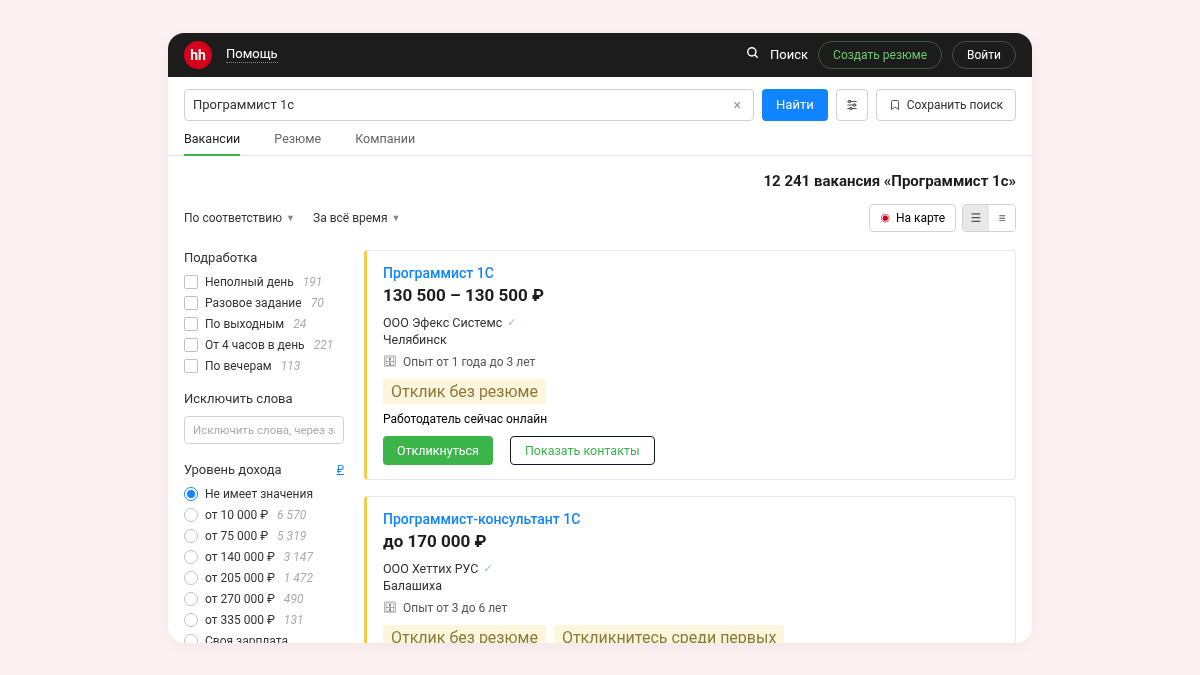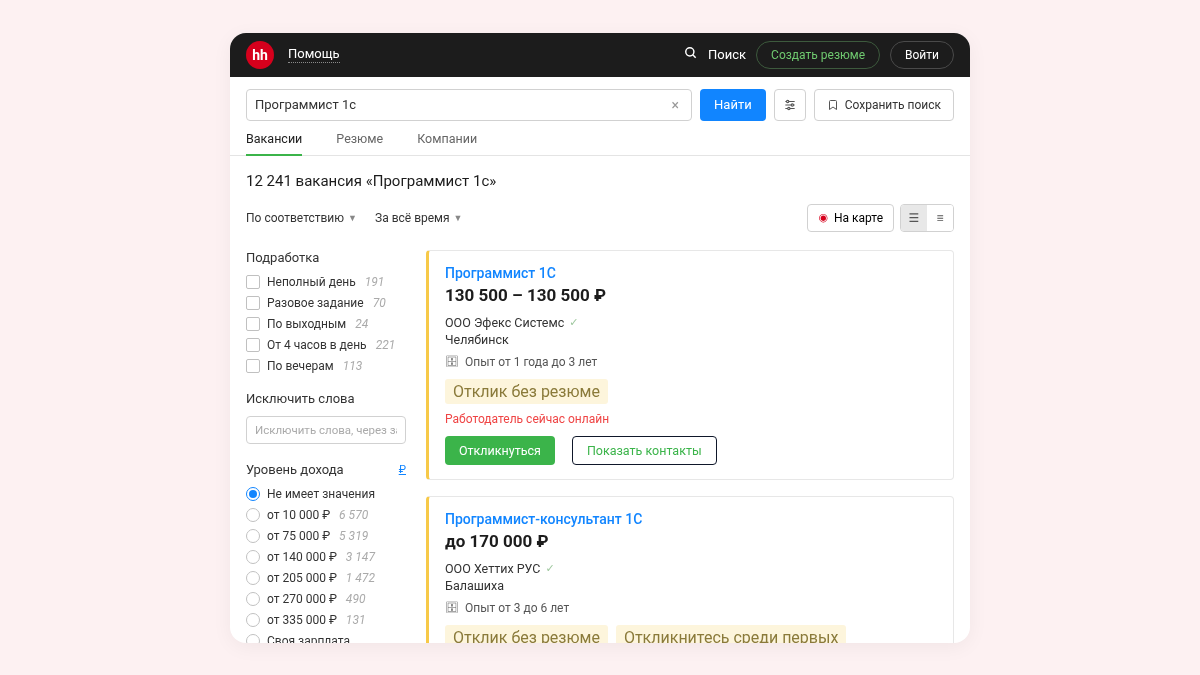--- a/index.html
+++ b/index.html
@@ -1,37 +1,37 @@
 <!DOCTYPE html>
 <html><head>
 <meta charset="utf-8">
 <style>
   * { box-sizing: border-box; margin: 0; padding: 0; font-family: -apple-system, BlinkMacSystemFont, "Segoe UI", Roboto, Arial, sans-serif; }
   body { background: #fdf1f2; width: 1200px; height: 675px; overflow: hidden; display: flex; align-items: center; justify-content: center; }
-  .window { width: 740px; height: 610px; background: #fff; border-radius: 16px; overflow: hidden; box-shadow: 0 4px 20px rgba(0,0,0,0.05); display: flex; flex-direction: column; }
+  .window { width: 864px; height: 610px; background: #fff; border-radius: 16px; overflow: hidden; box-shadow: 0 4px 20px rgba(0,0,0,0.05); display: flex; flex-direction: column; }
   .topbar { background: #1c1c1c; height: 44px; display: flex; align-items: center; padding: 0 16px; color: #fff; font-size: 13px; }
   .logo { width: 28px; height: 28px; background: #d6001c; border-radius: 50%; display: flex; align-items: center; justify-content: center; font-weight: 700; font-size: 14px; color: #fff; margin-right: 14px; }
   .help { border-bottom: 1px dotted #8a8a8a; padding-bottom: 1px; cursor: pointer; }
   .topbar-right { margin-left: auto; display: flex; align-items: center; gap: 10px; }
   .search-icon { font-size: 14px; }
   .pill { border: 1px solid #4a4a4a; border-radius: 18px; padding: 6px 14px; font-size: 12px; cursor: pointer; }
   .pill.green { color: #6fc96f; border-color: #3d5a3d; }
   .searchbar-row { display: flex; gap: 8px; padding: 12px 16px 0; align-items: center; }
   .search-input-wrap { flex: 1; display: flex; align-items: center; border: 1px solid #d1d1d1; border-radius: 4px; height: 32px; padding: 0 8px; }
   .search-input-wrap input { flex: 1; border: none; outline: none; font-size: 13px; color: #333; }
   .clear-x { color: #999; font-size: 14px; cursor: pointer; padding: 0 4px; }
   .btn-blue { background: #1185ff; color: #fff; border: none; border-radius: 4px; height: 32px; padding: 0 14px; font-size: 13px; cursor: pointer; }
   .btn-icon { border: 1px solid #d1d1d1; background: #fff; border-radius: 4px; height: 32px; width: 32px; display: flex; align-items: center; justify-content: center; cursor: pointer; font-size: 13px; color: #555; }
   .btn-save { border: 1px solid #d1d1d1; background: #fff; border-radius: 4px; height: 32px; padding: 0 12px; display: flex; align-items: center; gap: 6px; font-size: 12px; cursor: pointer; color: #333; }
   .tabs { display: flex; gap: 34px; padding: 10px 16px 0; border-bottom: 1px solid #e4e4e4; font-size: 12.5px; }
   .tab { padding-bottom: 8px; color: #666; cursor: pointer; }
   .tab.active { color: #222; border-bottom: 2px solid #3bb44a; margin-bottom: -1px; }
   .content { display: flex; flex: 1; overflow: hidden; }
   .content-inner { padding: 16px; flex: 1; overflow-y: auto; }
-  .count-title { font-size: 15px; font-weight: 400; color: #1c1c1c; margin-bottom: 14px; }
+  .count-title { font-size: 15px; font-weight: 700; color: #1c1c1c; margin-bottom: 14px; text-align: right; }
   .controls-row { display: flex; align-items: center; gap: 18px; margin-bottom: 18px; }
   .dropdown { font-size: 12px; color: #333; cursor: pointer; display: flex; align-items: center; gap: 4px; }
   .dropdown .chev { font-size: 9px; color: #888; }
   .controls-right { margin-left: auto; display: flex; gap: 6px; }
   .map-btn { border: 1px solid #d1d1d1; background: #fff; border-radius: 4px; height: 28px; padding: 0 10px; display: flex; align-items: center; gap: 6px; font-size: 12px; cursor: pointer; }
   .map-pin { color: #d6001c; font-size: 11px; }
   .view-toggle { display: flex; border: 1px solid #d1d1d1; border-radius: 4px; overflow: hidden; }
   .view-btn { width: 26px; height: 26px; display: flex; align-items: center; justify-content: center; font-size: 12px; color: #555; background: #fff; cursor: pointer; }
   .view-btn.active { background: #e8e8e8; }
   .main-row { display: flex; gap: 20px; }
@@ -52,21 +52,21 @@
   .card { border: 1px solid #e7e7e7; border-left: 3px solid #f7c948; border-radius: 4px; padding: 14px 16px; }
   .job-title { color: #1185ff; font-size: 14px; font-weight: 500; margin-bottom: 4px; cursor: pointer; }
   .salary { font-size: 17px; font-weight: 700; color: #1c1c1c; margin-bottom: 10px; }
   .company-row { font-size: 12.5px; color: #333; display: flex; align-items: center; gap: 5px; margin-bottom: 2px; }
   .verified { color: #9cc69c; font-size: 11px; }
   .location { font-size: 12.5px; color: #333; margin-bottom: 8px; }
   .exp-row { font-size: 12px; color: #555; display: flex; align-items: center; gap: 6px; margin-bottom: 10px; }
   .briefcase { font-size: 11px; }
   .tags { display: flex; gap: 8px; margin-bottom: 8px; }
   .tag { background: #fdf5dc; color: #8a7a3a; font-size: 16px; padding: 3px 8px; border-radius: 3px; }
-  .online { color: #ef4444; font-size: 12px; margin-bottom: 10px; }
+  .online { color: #000000; font-size: 12px; margin-bottom: 10px; }
   .card-actions { display: flex; gap: 17px; }
   .btn-apply { background: #3bb44a; color: #fff; border: none; border-radius: 4px; padding: 7px 14px; font-size: 12.5px; cursor: pointer; }
   .btn-contacts { background: #fff; border: 1px solid #0f172a; color: #3bb44a; border-radius: 4px; padding: 6px 14px; font-size: 12.5px; cursor: pointer; }
   .caret { position: relative; }
   .caret::after { content: ""; position: absolute; top: 44px; right: 148px; border: 5px solid transparent; border-bottom-color: #fff; }
 </style>
 </head>
 <body>
 
 <div class="window caret">

